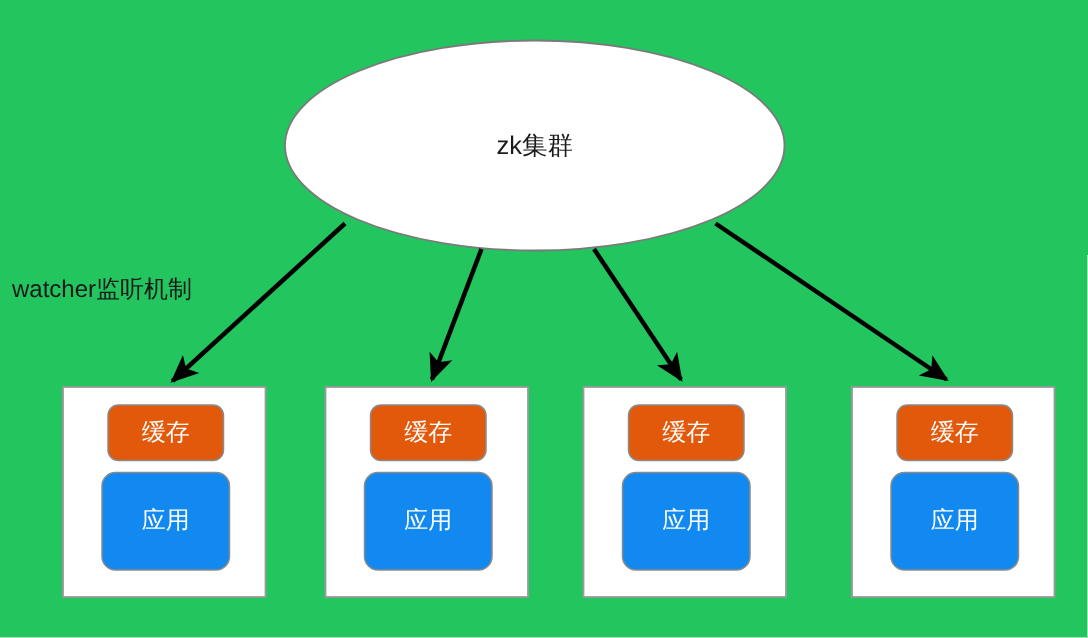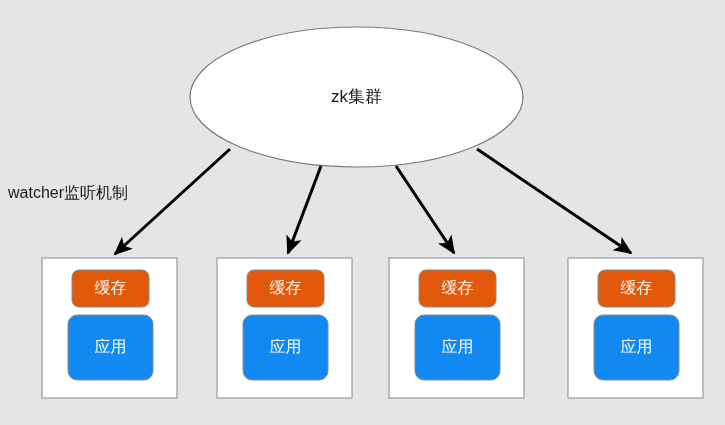--- a/index.html
+++ b/index.html
@@ -7,21 +7,21 @@
     padding: 0;
     background: #ffffff;
   }
   body {
     font-family: "Liberation Sans", "DejaVu Sans", sans-serif;
   }
   #canvas {
     position: relative;
     width: 725px;
     height: 425px;
-    background: #e5e5e5;
+    background: #22c55e;
     overflow: hidden;
   }
   #diagram-svg {
     position: absolute;
     left: 0;
     top: 0;
     width: 725px;
     height: 425px;
   }
   .cluster-label {

